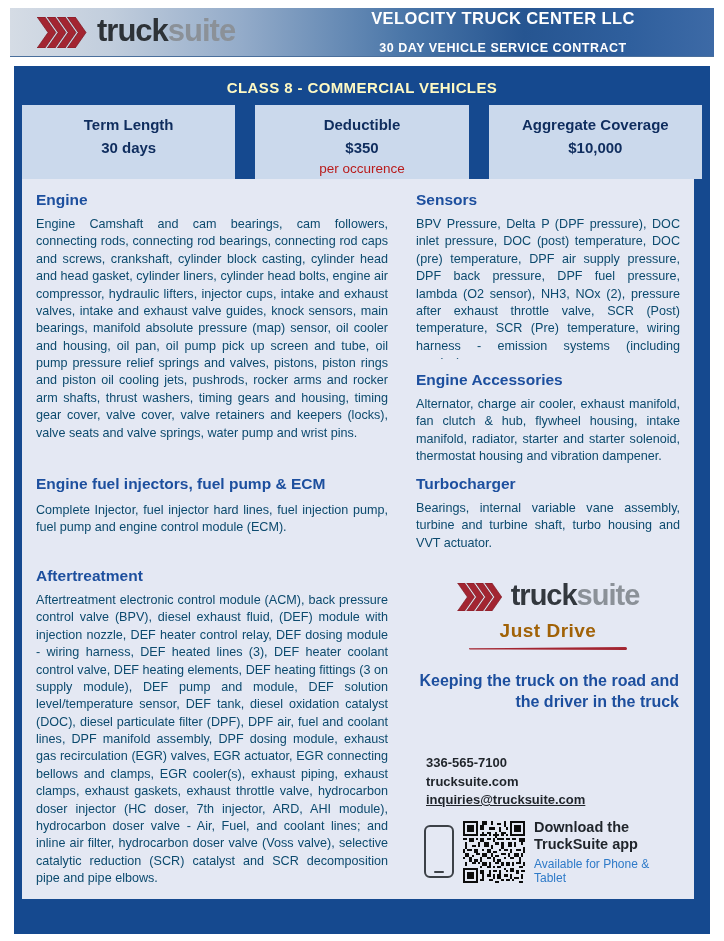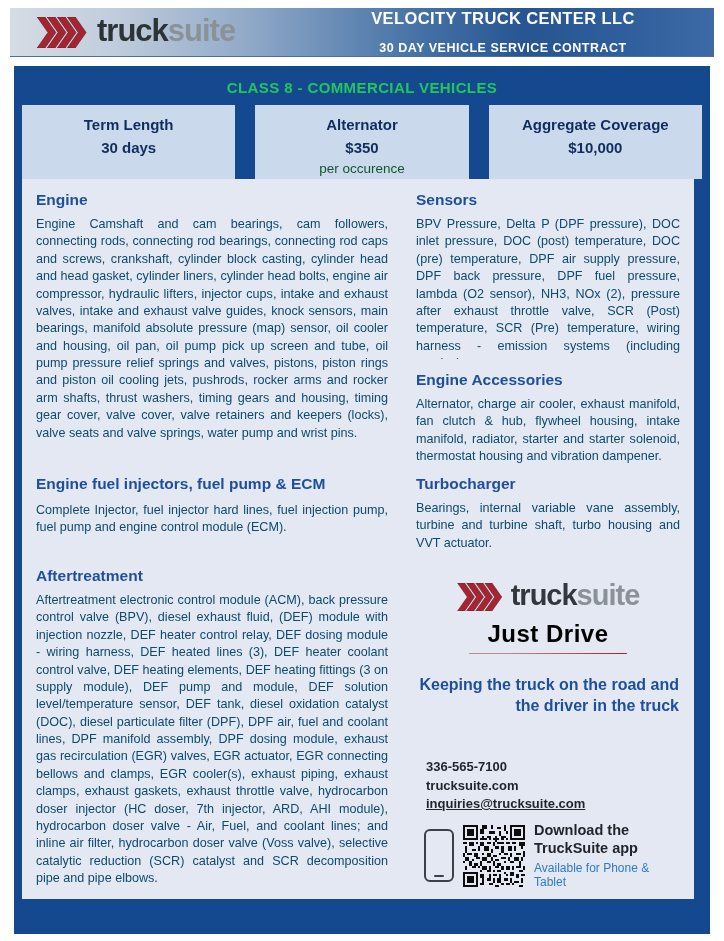--- a/index.html
+++ b/index.html
@@ -30,29 +30,29 @@
   .hdr-title { font-size:16.5px; font-weight:700; letter-spacing:0.4px; }
   .hdr-sub   { font-size:12.5px; font-weight:700; letter-spacing:0.5px; margin-top:13px; }
 
   
   .doc {
     position:absolute; left:14px; top:66px; width:696px; height:868px;
     background:#15498f;
     padding:6px 8px 8px;
   }
   .class8 {
-    color:#22c55e; text-align:center; font-weight:700;
+    color:#fef9c3; text-align:center; font-weight:700;
     font-size:15px; letter-spacing:0.4px; padding:7px 0 9px;
   }
   .summary { display:grid; grid-template-columns:1fr 1fr 1fr; gap:20px; height:66px; }
   .sum-box {
     background:#cbd9ec; color:#0f2d5e; text-align:center;
     padding-top:9px; font-size:15px; font-weight:700; line-height:1.5;
   }
-  .sum-note { font-weight:400; font-size:13.5px; color:#14532d; }
+  .sum-note { font-weight:400; font-size:13.5px; color:#b91c1c; }
 
   
   .sections {
     margin-top:8px;
     display:grid;
     grid-template-columns:380px 292px;
     grid-template-rows:180px 104px 92px 344px;
   }
   .panel { background:#e4e8f3; padding:10px 14px; overflow:hidden; }
   .panel h3 { margin:2px 0 7px; font-size:15.5px; color:#1d4f9e; font-weight:700; }
@@ -68,21 +68,21 @@
   
   .panel-promo {
     grid-column:2; grid-row:4;
     display:flex; flex-direction:column; align-items:center;
     padding:26px 12px 10px;
   }
   .promo-logo { display:flex; align-items:center; gap:8px; }
   .promo-logo svg { width:46px; height:28px; }
   .promo-word { font-size:29px; font-weight:700; letter-spacing:-1px; color:#33383e; line-height:1; padding-bottom:3px; }
   .promo-word .suite { color:#8b9198; }
-  .promo-slogan { margin-top:7px; color:#000000; font-size:24px; font-weight:600; letter-spacing:0.5px; }
+  .promo-slogan { margin-top:7px; color:#a16207; font-size:19px; font-weight:600; letter-spacing:0.5px; }
   .swoosh {
     margin-top:5px; width:158px; height:3px; background:#a32531; border-radius:2px;
     clip-path:polygon(0 40%, 100% 0, 100% 100%, 0 80%);
   }
   .promo-tagline {
     margin-top:20px; text-align:right; color:#1d4f9e;
     font-weight:700; font-size:16px; line-height:1.32; width:262px;
   }
   .promo-contact {
     margin-top:42px; align-self:flex-start; padding-left:12px;
@@ -132,21 +132,21 @@
 <div class="doc">
 
   <div class="class8">CLASS 8 - COMMERCIAL VEHICLES</div>
 
   <div class="summary">
     <div class="sum-box">
       <div>Term Length</div>
       <div>30 days</div>
     </div>
     <div class="sum-box">
-      <div>Alternator</div>
+      <div>Deductible</div>
       <div>$350</div>
       <div class="sum-note">per occurence</div>
     </div>
     <div class="sum-box">
       <div>Aggregate Coverage</div>
       <div>$10,000</div>
     </div>
   </div>
 
   <div class="sections">

